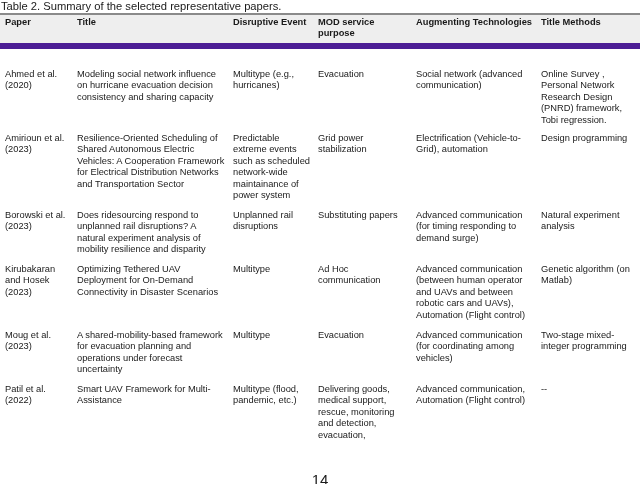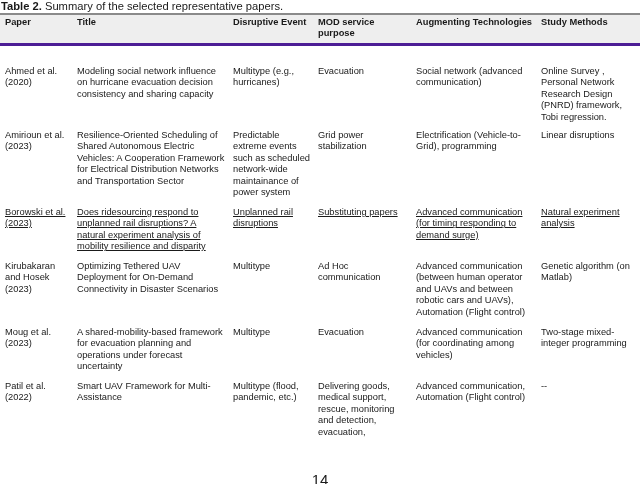--- a/index.html
+++ b/index.html
@@ -1,28 +1,28 @@
 <!DOCTYPE html>
 <html><head>
 <meta charset="utf-8">
 <style>
   html, body { margin:0; padding:0; background:#ffffff; }
   body { width:640px; height:484px; overflow:hidden; position:relative;
          font-family:"Liberation Sans", sans-serif; color:#1a1a1a; }
   .caption { position:absolute; left:1px; top:0px; font-size:11.2px; line-height:13px; white-space:nowrap; }
-  .caption b { font-weight:bold; }
+  .caption b { font-weight:normal; }
   table { position:absolute; left:0; top:13px; width:640px; border-collapse:collapse; table-layout:fixed;
           font-size:9.3px; line-height:11.4px; }
   thead tr { background:#eeeeee; }
   thead th { text-align:left; font-weight:bold; vertical-align:top; padding:2px 3px 0 5px; height:26px;
-             border-top:2px solid #8a8a8a; border-bottom:3px solid #4c1d95; }
+             border-top:2px solid #8a8a8a; border-bottom:6px solid #4c1d95; }
   tbody td { vertical-align:top; padding:0 3px 0 5px; }
   tbody tr.r1 td { padding-top:20px; height:64px; }
   tbody tr.r2 td { height:77px;margin-left:16px; }
-  tbody tr.r3 td { height:54px;text-decoration:underline; }
+  tbody tr.r3 td { height:54px; }
   tbody tr.r4 td { height:32px; }
   tbody tr.r5 td { height:31px; }
   tbody tr.r6 td { height:66px; }
   tbody tr.r7 td { height:54px; }
   tbody tr.r8 td { height:70px; }
   col.c1 { width:72px; } col.c2 { width:156px; } col.c3 { width:85px; }
   col.c4 { width:98px; } col.c5 { width:125px; } col.c6 { width:104px; }
   .page-num { position:absolute; left:0; width:640px; top:471px; text-align:center; font-size:15px; }
 </style>
 </head>
@@ -39,39 +39,39 @@
       <col class="c5">
       <col class="c6">
     </colgroup>
   <thead>
     <tr>
       <th>Paper</th>
       <th>Title</th>
       <th>Disruptive Event</th>
       <th>MOD service purpose</th>
       <th>Augmenting Technologies</th>
-      <th>Study Methods</th>
+      <th>Title Methods</th>
     </tr>
   </thead>
   <tbody>
     <tr class="r1">
       <td>Ahmed et al. (2020)</td>
       <td>Modeling social network influence on hurricane evacuation decision consistency and sharing capacity</td>
       <td>Multitype (e.g., hurricanes)</td>
       <td>Evacuation</td>
       <td>Social network (advanced communication)</td>
       <td>Online Survey , Personal Network Research Design (PNRD) framework, Tobi regression.</td>
     </tr>
     <tr class="r2">
       <td>Amirioun et al. (2023)</td>
       <td>Resilience-Oriented Scheduling of Shared Autonomous Electric Vehicles: A Cooperation Framework for Electrical Distribution Networks and Transportation Sector</td>
       <td>Predictable extreme events such as scheduled network-wide maintainance of power system</td>
       <td>Grid power stabilization</td>
-      <td>Electrification (Vehicle-to-Grid), programming</td>
-      <td>Linear disruptions</td>
+      <td>Electrification (Vehicle-to-Grid), automation</td>
+      <td>Design programming</td>
     </tr>
     <tr class="r3">
       <td>Borowski et al. (2023)</td>
       <td>Does ridesourcing respond to unplanned rail disruptions? A natural experiment analysis of mobility resilience and disparity</td>
       <td>Unplanned rail disruptions</td>
       <td>Substituting papers</td>
       <td>Advanced communication (for timing responding to demand surge)</td>
       <td>Natural experiment analysis</td>
     </tr>
     <tr class="r6">

